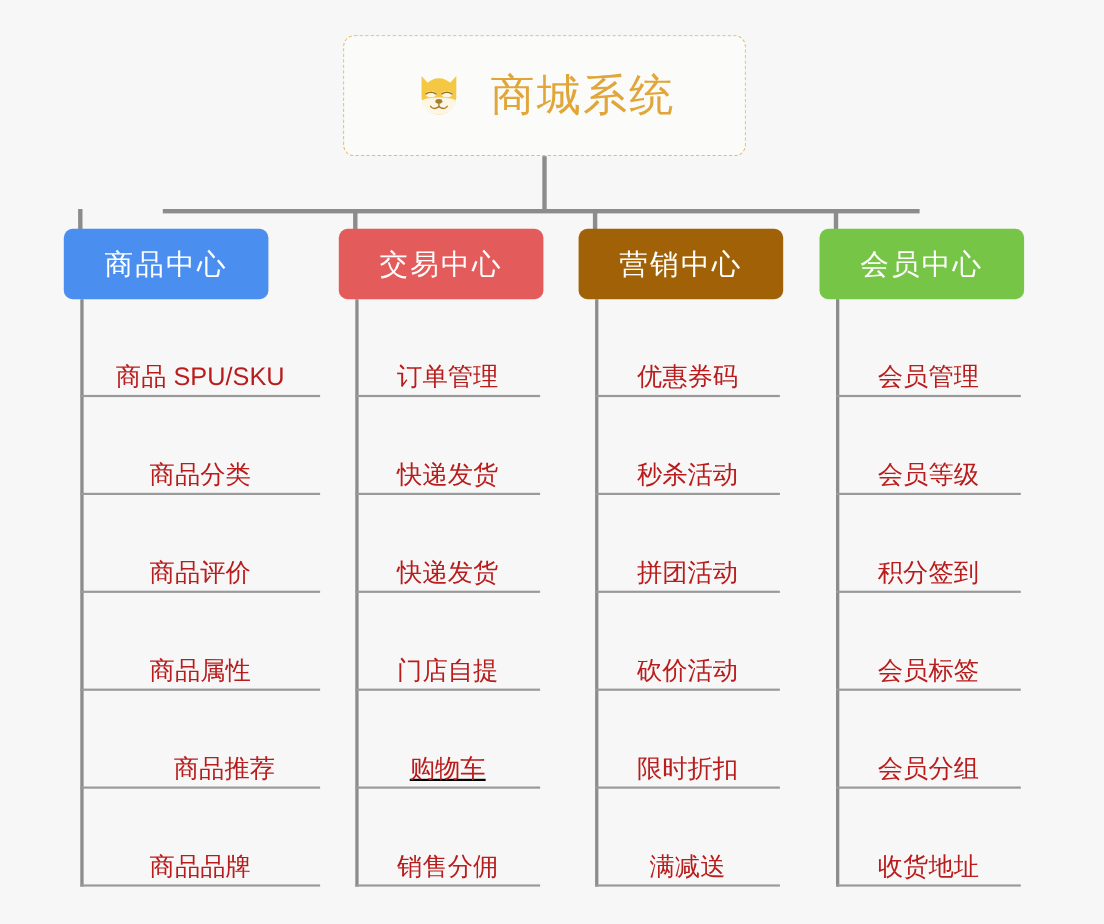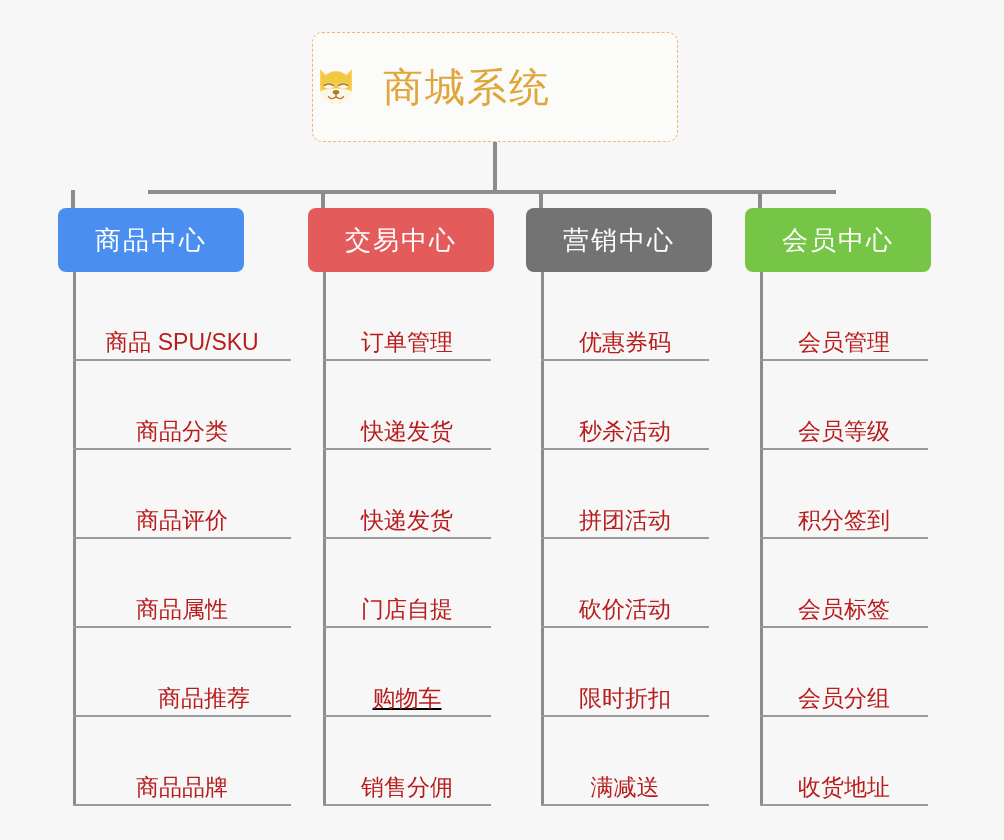--- a/index.html
+++ b/index.html
@@ -27,20 +27,21 @@
     left: 312px;
     top: 32px;
     width: 366px;
     height: 110px;
     box-sizing: border-box;
     background: #fbfbfa;
     border: 1px dashed #e8bb6a;
     border-radius: 10px;
     display: flex;
     align-items: center;
+    justify-content: center;
     gap: 24px;
   }
   .root-title {
     font-size: 40px;
     color: #e0a63a;
     letter-spacing: 2px;
     line-height: 1;
     white-space: nowrap;
   }
   .root-emoji {
@@ -192,21 +193,21 @@
           <span class="leaf-label">门店自提</span>
         </div>
         <div class="leaf" style="top: 420px; width: 168px; text-decoration: underline;">
           <span class="leaf-label">购物车</span>
         </div>
         <div class="leaf" style="top: 509px; width: 168px;">
           <span class="leaf-label">销售分佣</span>
         </div>
       </div>
       <div class="column" style="left: 526px; width: 168px;">
-        <div class="cat-header" style="background: #737373; width: 186px;">
+        <div class="cat-header" style="background: #a16207; width: 186px;">
           <span>营销中心</span>
         </div>
         <div class="spine" style="height: 534px; background: rgb(140, 140, 140);"></div>
         <div class="leaf" style="top: 64px; width: 168px;">
           <span class="leaf-label">优惠券码</span>
         </div>
         <div class="leaf" style="top: 153px; width: 168px;">
           <span class="leaf-label">秒杀活动</span>
         </div>
         <div class="leaf" style="top: 242px; width: 168px;">

